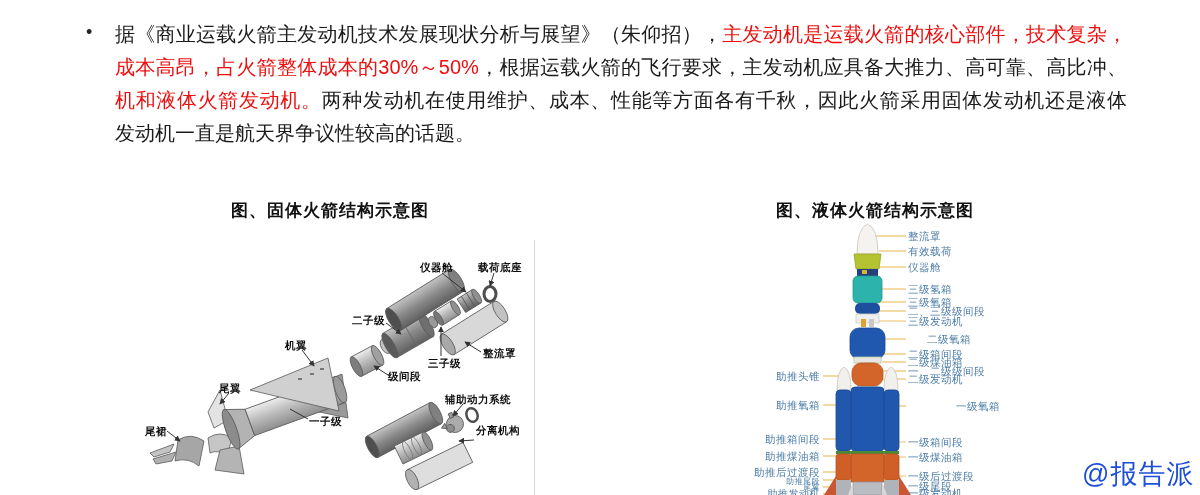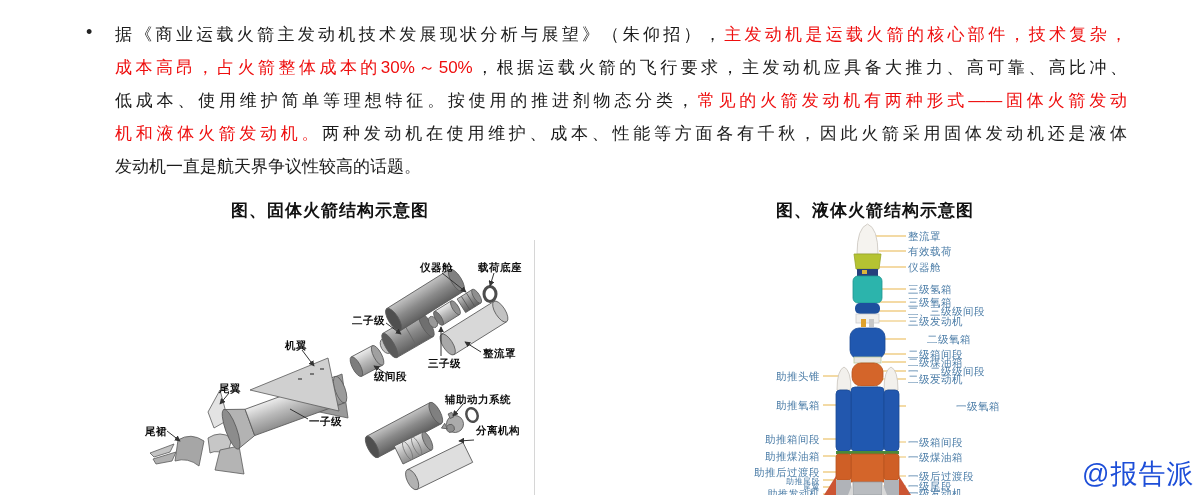--- a/index.html
+++ b/index.html
@@ -5,21 +5,21 @@
   * { margin:0; padding:0; box-sizing:border-box; }
   html,body { background:#ffffff; }
   .page {
     position:relative; width:1200px; height:495px; overflow:hidden;
     background:#ffffff; font-family:"Liberation Sans","DejaVu Sans",sans-serif;
   }
   
   .bullet { position:absolute; left:86px; top:22px; font-size:18px; color:#222; }
   .para { position:absolute; left:115px; top:18px; width:1012px; }
   .para-line {
-    width:1012px; height:33px; line-height:33px; font-size:17px;
+    width:1012px; height:33px; line-height:33px; font-size:20px;
     white-space:nowrap; text-align:justify; text-align-last:justify;
     color:#1b1b1b; letter-spacing:0;
   }
   .para-line.last { text-align-last:left; }
   .seg-red { color:#ee0e0e; }
   .seg-black { color:#1b1b1b; }
   
   .fig-title {
     position:absolute; top:199px; font-size:17px; font-weight:bold; color:#111;
     text-align:center; letter-spacing:1px;
@@ -56,21 +56,20 @@
 </style>
 </head>
 <body>
 
 <div class="page">
 
   <span class="bullet">•</span>
   <div class="para" id="para">
       <div class="para-line"><span class="seg-black">据《商业运载火箭主发动机技术发展现状分析与展望》（朱仰招），</span><span class="seg-red">主发动机是运载火箭的核心部件，技术复杂，</span></div>
       <div class="para-line"><span class="seg-red">成本高昂，占火箭整体成本的30%～50%</span><span class="seg-black">，根据运载火箭的飞行要求，主发动机应具备大推力、高可靠、高比冲、</span></div>
-      <div class="para-line"><span class="seg-black">低成本、使用维护简单等理想特征。按使用的推进剂物态分类，</span><span class="seg-red">常见的火箭发动机有两种形式——固体火箭发动</span></div>
       <div class="para-line"><span class="seg-red">机和液体火箭发动机。</span><span class="seg-black">两种发动机在使用维护、成本、性能等方面各有千秋，因此火箭采用固体发动机还是液体</span></div>
       <div class="para-line last"><span class="seg-black">发动机一直是航天界争议性较高的话题。</span></div>
     </div>
 
   <div class="fig-title solid">图、固体火箭结构示意图</div>
   <div class="fig-title liquid">图、液体火箭结构示意图</div>
 
   <div class="solid-fig">
     <svg width="415" height="255" viewBox="0 0 415 255">
       <defs>
@@ -197,21 +196,21 @@
         <line x1="354" y1="200" x2="339" y2="201" marker-end="url(#arr)"></line>
       </g>
     </svg>
     <div id="solid-labels">
         <div class="solid-label" style="left: 300px; top: 21px;">仪器舱</div>
         <div class="solid-label" style="left: 358px; top: 21px;">载荷底座</div>
         <div class="solid-label" style="left: 232px; top: 74px;">二子级</div>
         <div class="solid-label" style="left: 363px; top: 107px;">整流罩</div>
         <div class="solid-label" style="left: 308px; top: 117px;">三子级</div>
         <div class="solid-label" style="left: 165px; top: 99px;">机翼</div>
-        <div class="solid-label" style="left: 254px; top: 130px;">级间段</div>
+        <div class="solid-label" style="left: 268px; top: 130px;">级间段</div>
         <div class="solid-label" style="left: 99px; top: 142px;">尾翼</div>
         <div class="solid-label" style="left: 189px; top: 175px;">一子级</div>
         <div class="solid-label" style="left: 25px; top: 185px;">尾裙</div>
         <div class="solid-label" style="left: 325px; top: 153px;">辅助动力系统</div>
         <div class="solid-label" style="left: 356px; top: 184px;">分离机构</div>
       </div>
   </div>
 
   <div class="liquid-fig">
     <svg width="265" height="275" viewBox="0 0 265 275">

